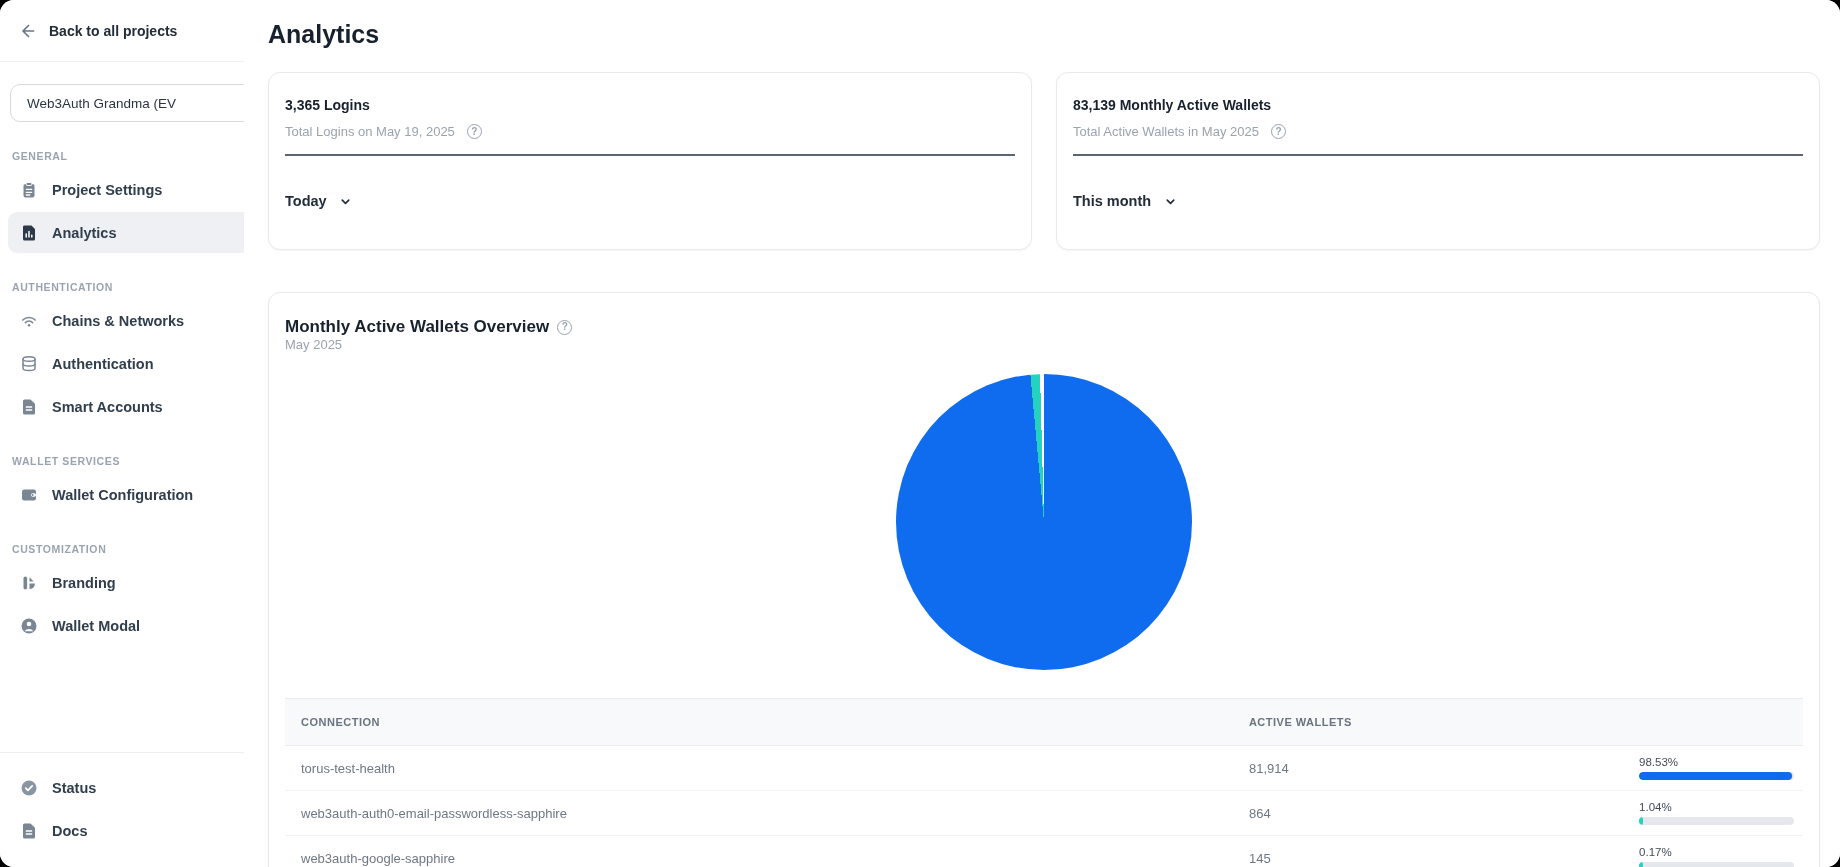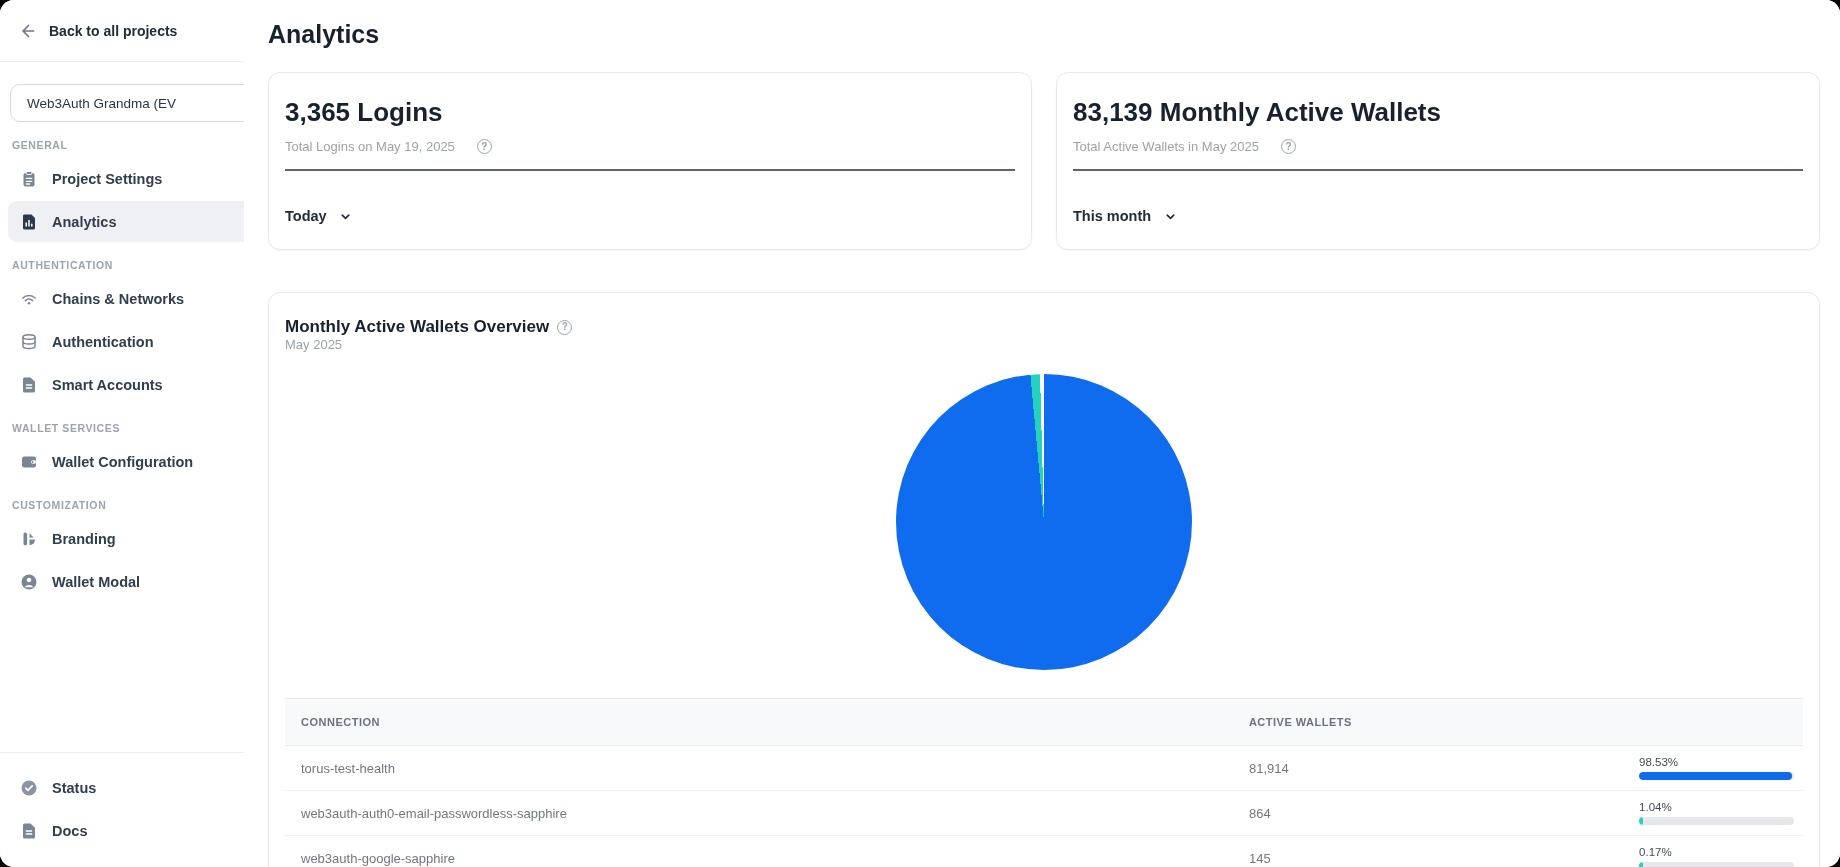--- a/index.html
+++ b/index.html
@@ -12,37 +12,37 @@
   
   .sidebar{position:absolute;left:0;top:0;bottom:0;width:285px;background:#fff;
     border-right:1px solid #e8eaee;display:flex;flex-direction:column;}
   .sb-header{height:62px;flex:0 0 62px;display:flex;align-items:center;gap:11px;
     padding:0 18px;border-bottom:1px solid #edeff2;cursor:pointer;}
   .sb-header .label{font-size:14px;font-weight:700;color:#222d3b;}
   .project-select{margin:22px 10px 0;height:38px;border:1px solid #d6dae0;border-radius:10px;
     display:flex;align-items:center;justify-content:space-between;padding:0 12px 0 16px;
     font-size:13.5px;font-weight:500;color:#2a3544;cursor:pointer;background:#fff;}
   .nav{padding:0 8px;}
-  .section-label{margin:17px 4px 7px;font-size:10.5px;font-weight:700;color:#9aa4b0;
+  .section-label{margin:28px 4px 7px;font-size:10.5px;font-weight:700;color:#9aa4b0;
     letter-spacing:.6px;}
   .nav-item{height:41px;margin:2px 0;border-radius:9px;display:flex;align-items:center;
     gap:13px;padding:0 11px;font-size:14.5px;font-weight:700;color:#313e4e;cursor:pointer;}
   .nav-item.active{background:#eef0f3;}
   .sb-footer{margin-top:auto;border-top:1px solid #edeff2;padding:12px 8px 14px;}
   .icon{display:inline-flex;width:20px;height:20px;align-items:center;justify-content:center;flex:0 0 20px;}
   
   .main{position:absolute;left:244px;top:0;right:0;bottom:0;background:#fff;
     padding:16px 20px 0 24px;overflow:hidden;}
   .page-title{font-size:25px;font-weight:700;color:#18212e;margin:4px 0 0;}
   .stat-row{display:flex;gap:24px;margin-top:23px;}
   .card{background:#fff;border:1px solid #e7e9ed;border-radius:12px;
     box-shadow:0 1px 2px rgba(16,24,40,.04);}
   .stat-card{flex:1;height:178px;padding:12px 16px 0;}
-  .stat-value{font-size:26px;font-weight:700;color:#18212e;margin-top:12px;}
-  .stat-sub{display:flex;align-items:center;gap:22px;font-size:13px;color:#9aa3ae;margin-top:11px;}
+  .stat-value{font-size:14px;font-weight:700;color:#18212e;margin-top:12px;}
+  .stat-sub{display:flex;align-items:center;gap:12px;font-size:13px;color:#9aa3ae;margin-top:11px;}
   .help{width:15px;height:15px;border:1.3px solid #9aa3ae;border-radius:50%;
     display:inline-flex;align-items:center;justify-content:center;
     font-size:10px;font-weight:700;color:#9aa3ae;line-height:1;cursor:pointer;}
   .stat-divider{margin-top:15px;border:0;border-top:2px solid #5b6470;height:0;}
   .range-btn{display:inline-flex;align-items:center;gap:9px;margin-top:27px;
     font-size:14.5px;font-weight:700;color:#222d3b;cursor:pointer;background:none;border:none;
     font-family:inherit;padding:0;}
   
   .overview-card{margin-top:42px;height:820px;padding:24px 16px 0;}
   .ov-title-row{display:flex;align-items:center;gap:8px;}

